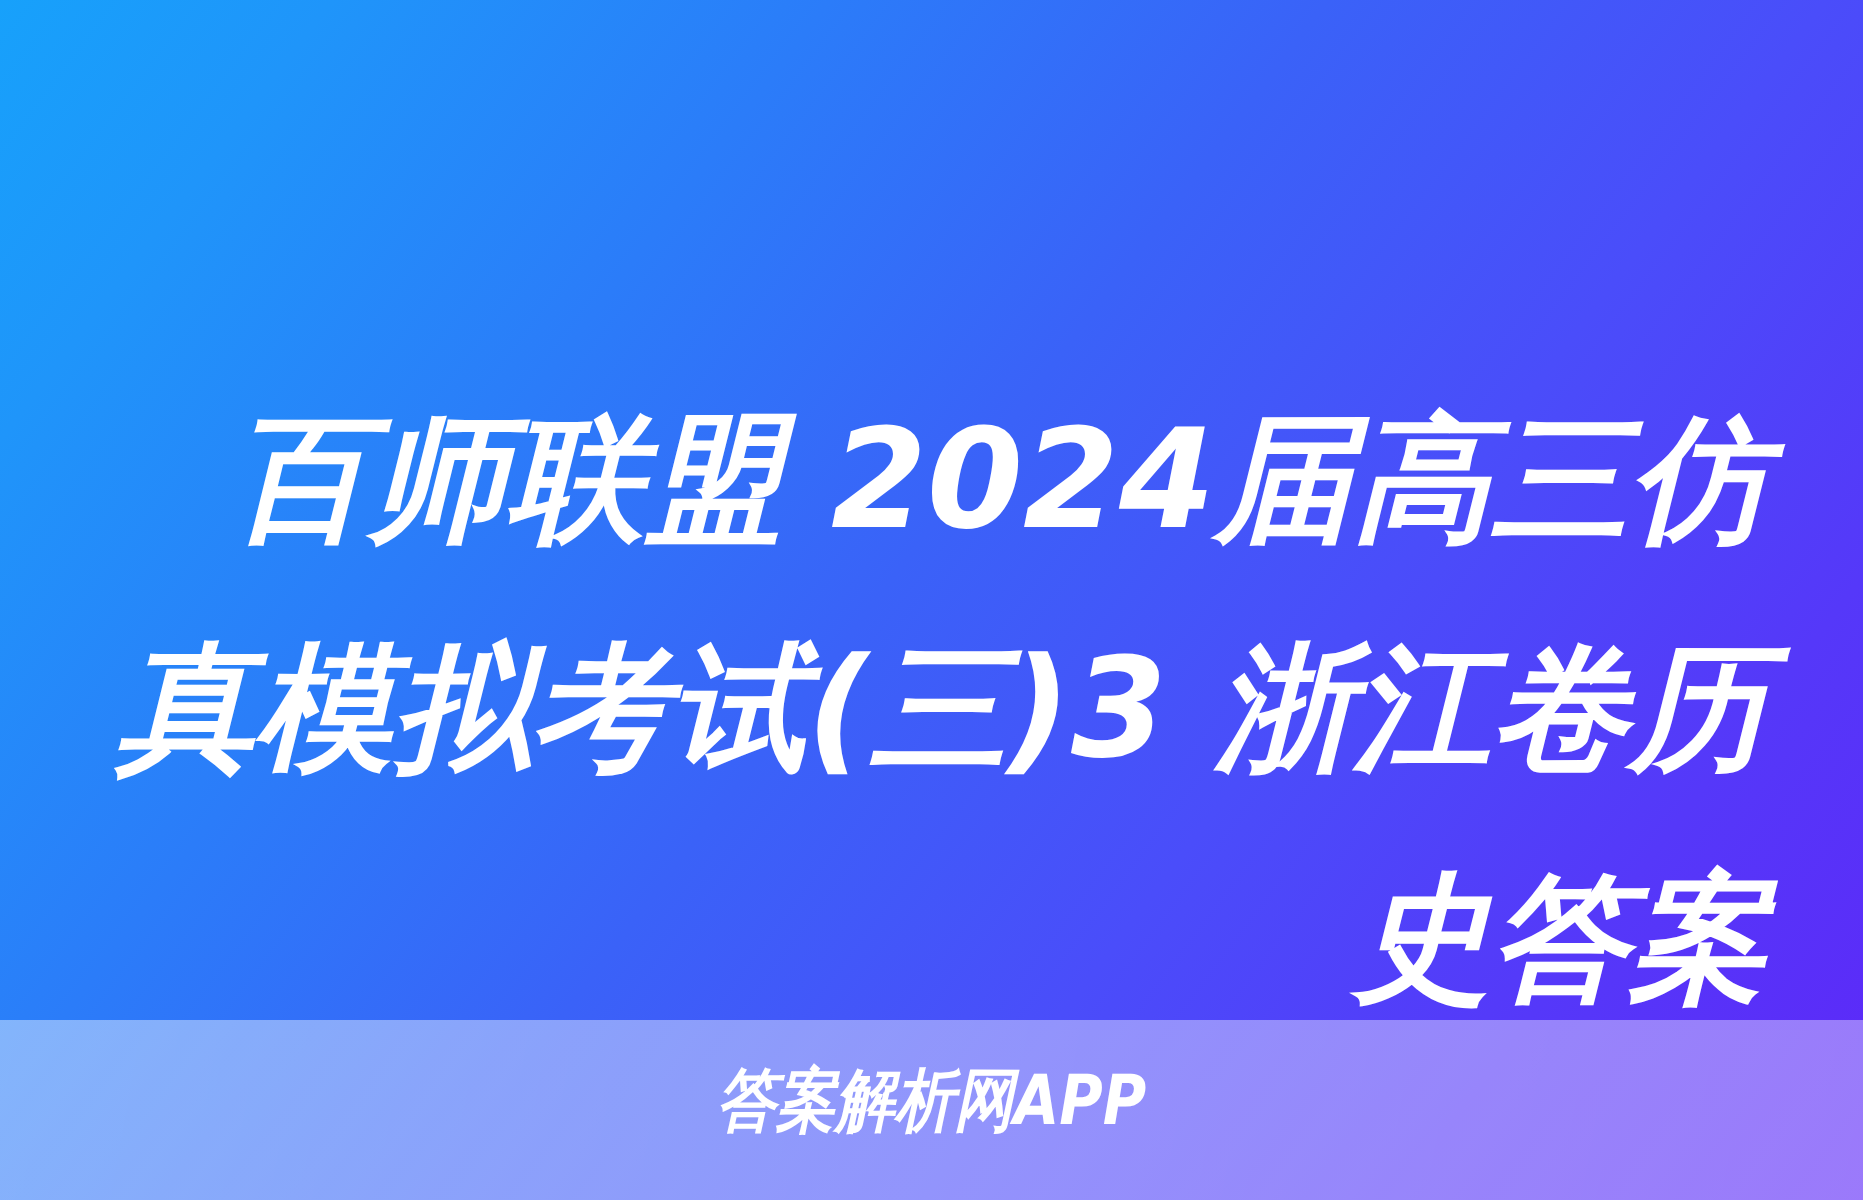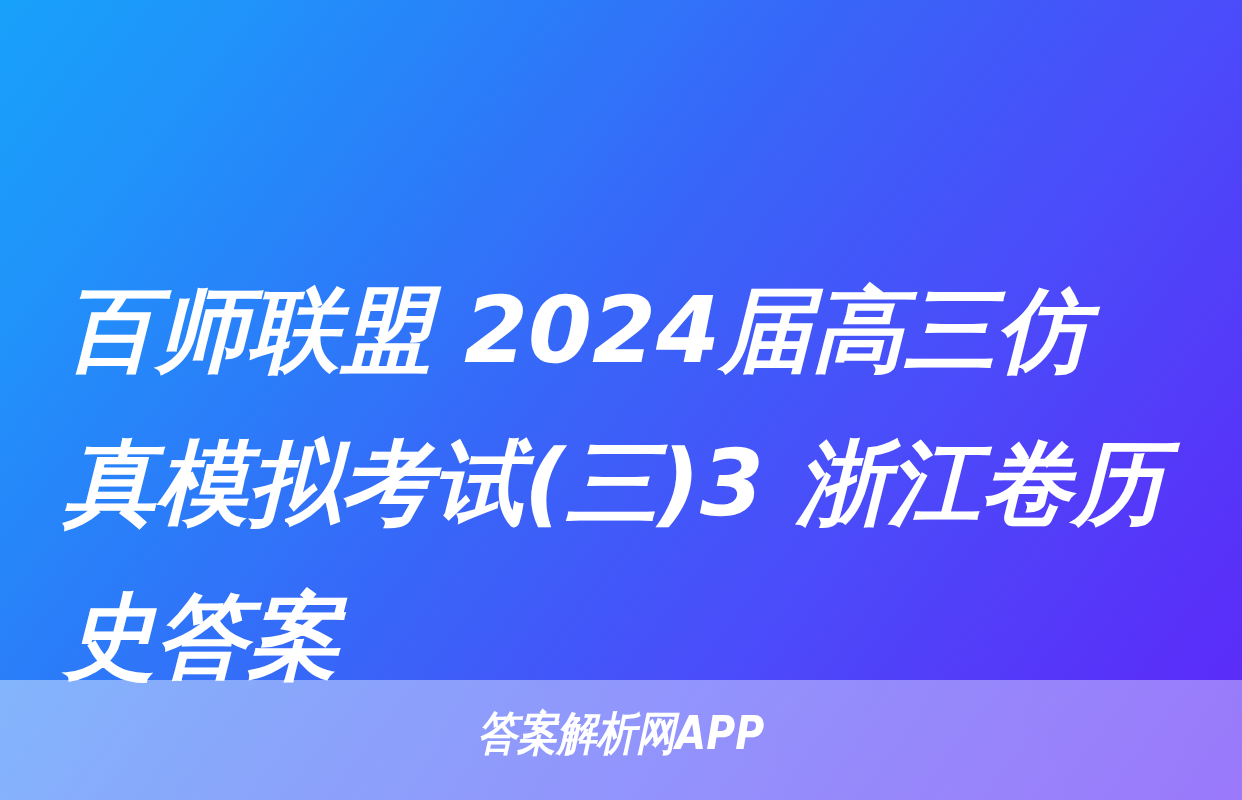--- a/index.html
+++ b/index.html
@@ -29,22 +29,22 @@
         #4a4dfa 66%,
         #5538f9 83%,
         #5d27f8 100%);
   }
 
   
   #headline {
     position: absolute;
     left: 64px;
     right: 64px;
-    top: 192px;
-    text-align: left;
+    top: 181px;
+    text-align: right;
     color: #ffffff;
     font-family: "DejaVu Sans", "Liberation Sans", sans-serif;
     font-weight: 700;
     font-style: italic;
     font-size: 92px;
     line-height: 153px;
     letter-spacing: 0px;
     white-space: normal;
     word-break: break-all;
     text-rendering: geometricPrecision;

